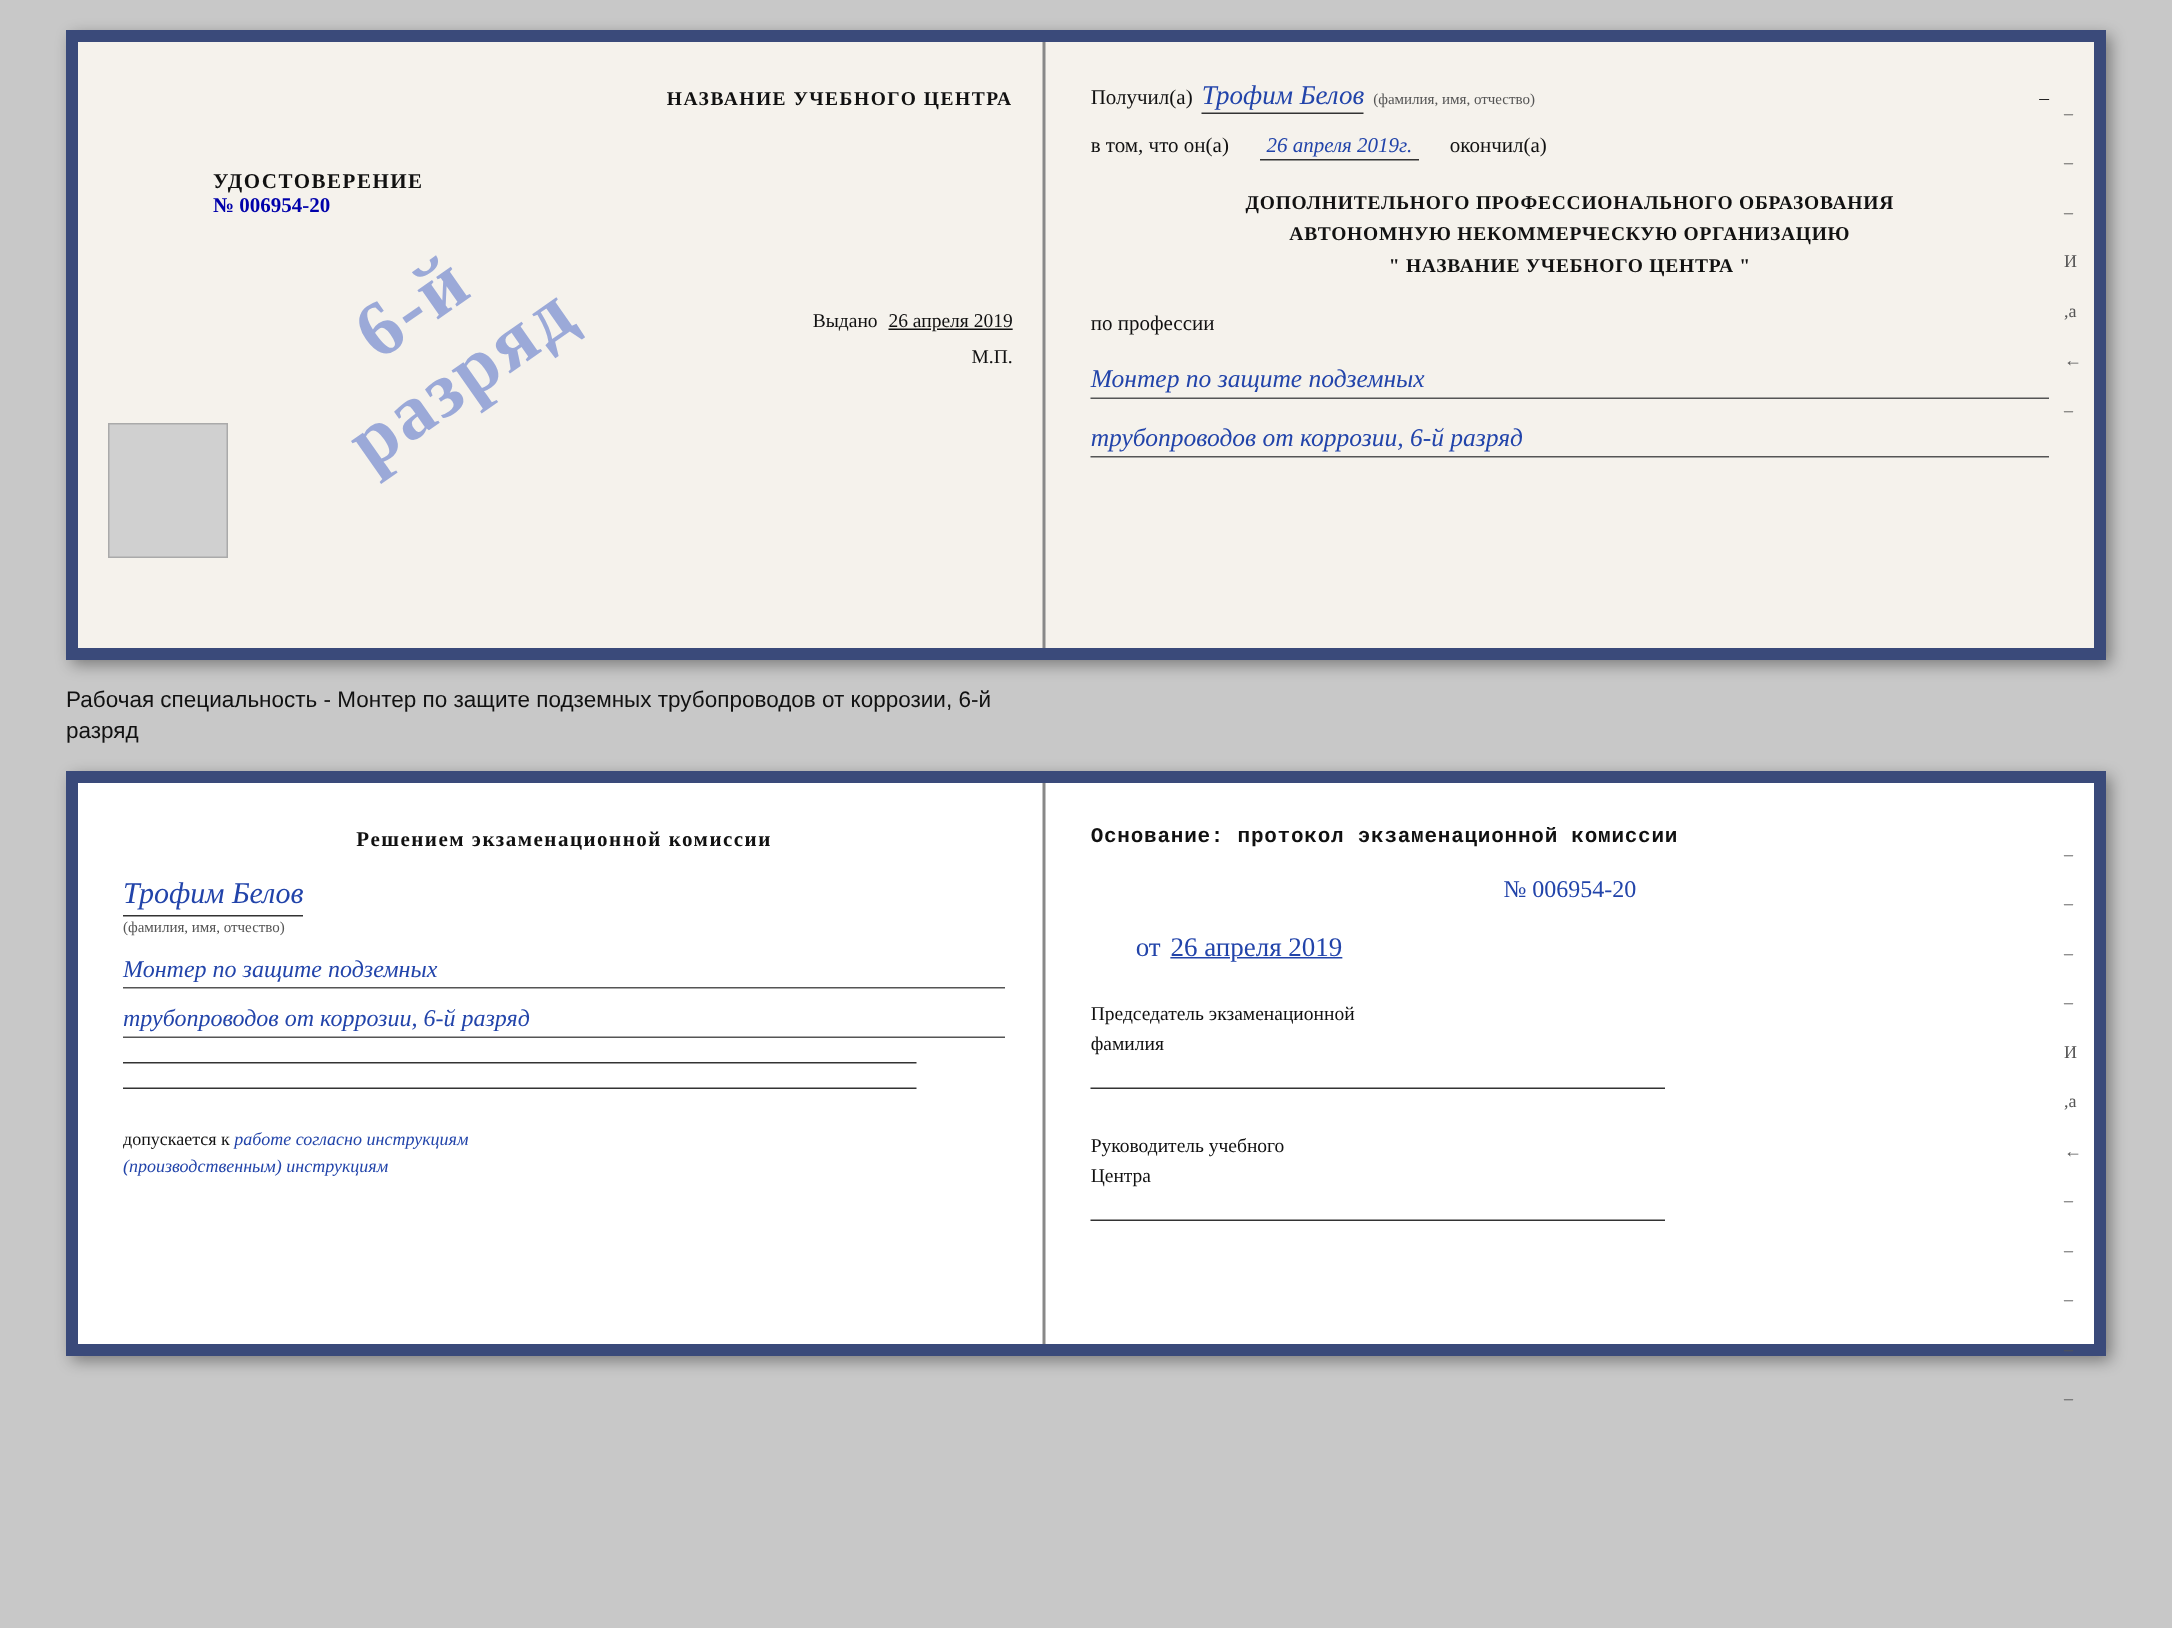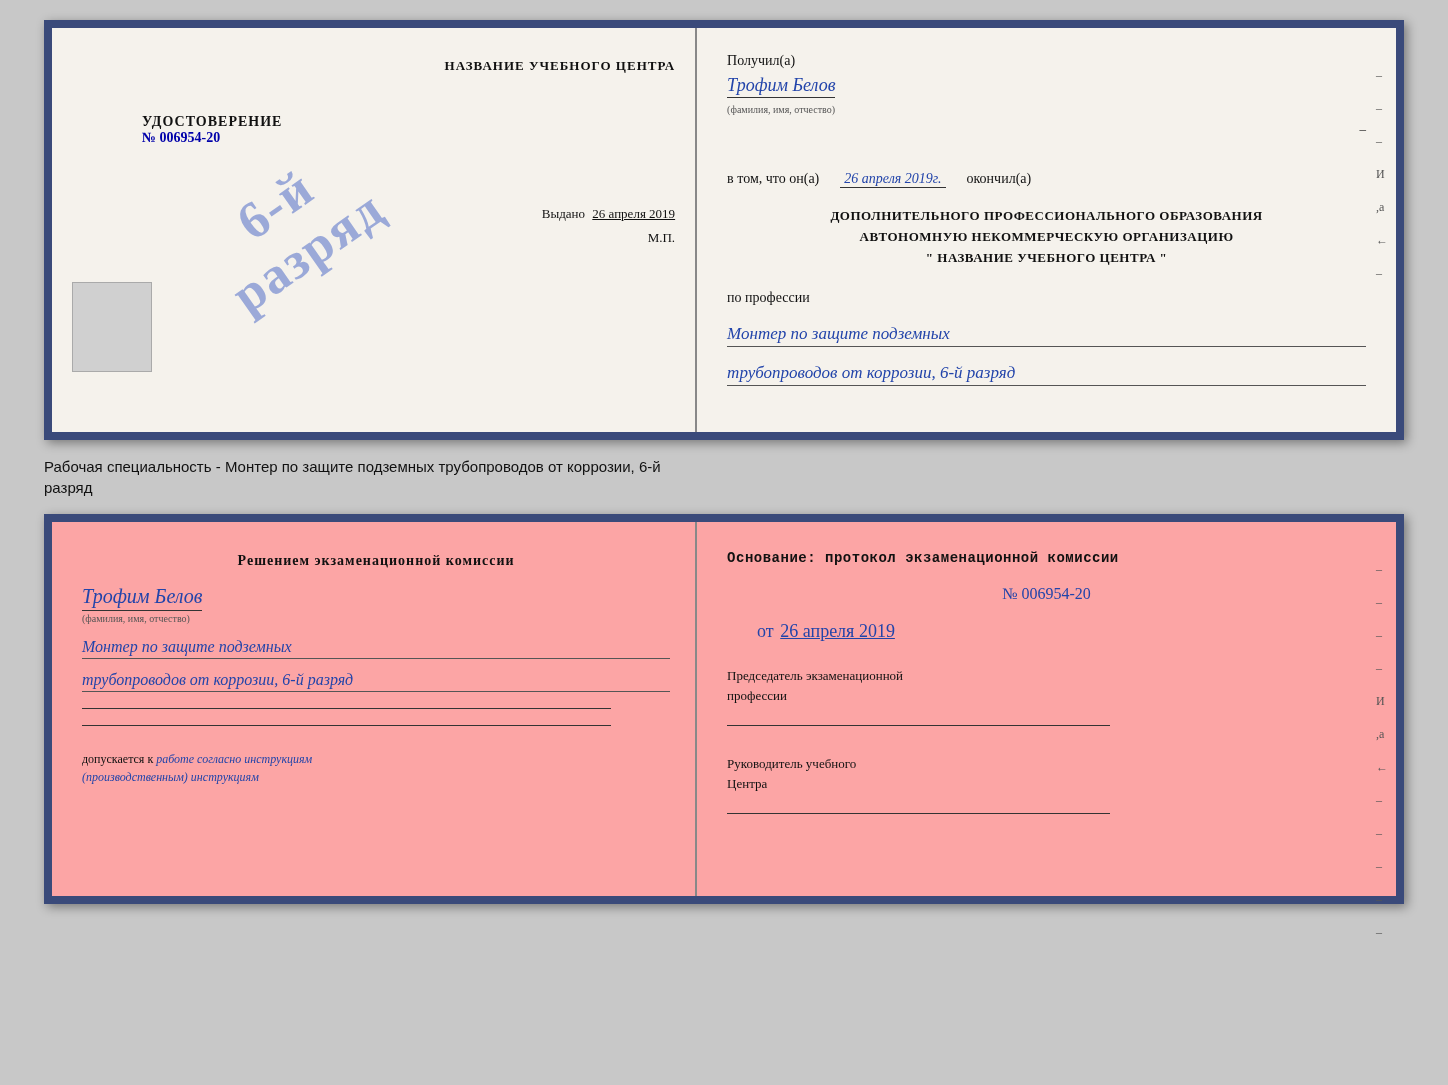--- a/index.html
+++ b/index.html
@@ -127,21 +127,20 @@
     }
 
     
     .received-row {
       font-size: 14px;
       color: #111;
       display: flex;
       align-items: baseline;
       gap: 6px;
       flex-wrap: wrap;
-      flex-direction: column;
     }
 
     .received-label {
       font-size: 14px;
     }
 
     .received-name {
       font-size: 18px;
       color: #2244aa;
       font-style: italic;
@@ -172,21 +171,20 @@
     .handwritten-date {
       font-size: 14px;
       font-style: italic;
       color: #2244aa;
       border-bottom: 1px solid #333;
       padding: 0 4px;
     }
 
     .completed-label {
       font-size: 14px;
-      margin-top: 20px;
     }
 
     .org-block {
       font-size: 13px;
       font-weight: bold;
       letter-spacing: 0.5px;
       text-align: center;
       line-height: 1.6;
       color: #111;
       margin-top: 4px;
@@ -234,21 +232,21 @@
       font-size: 15px;
       color: #111;
       font-family: Arial, sans-serif;
       line-height: 1.4;
     }
 
     
     .document-bottom {
       display: flex;
       width: 1360px;
-      background: #fca5a5;
+      background: #ffffff;
       border: 8px solid #3a4a7a;
       box-shadow: 3px 3px 10px rgba(0,0,0,0.4);
       min-height: 390px;
       position: relative;
     }
 
     .doc-bottom-left {
       width: 48%;
       border-right: 2px solid #888;
       padding: 28px 25px 20px 30px;
@@ -486,21 +484,21 @@
 
     <div class="protocol-number">№  006954-20</div>
 
     <div class="protocol-date">
       <span>от</span>
       <span style="text-decoration:underline; color:#2244aa; margin-left:2px;">26 апреля 2019</span>
     </div>
 
     <div class="committee-label">
       <div>Председатель экзаменационной</div>
-      <div>профессии</div>
+      <div>фамилия</div>
     </div>
     <div class="signature-line"></div>
 
     <div class="committee-label" style="margin-top: 16px;">
       <div>Руководитель учебного</div>
       <div>Центра</div>
     </div>
     <div class="signature-line"></div>
 
     <div class="right-margin-dashes-bottom">

